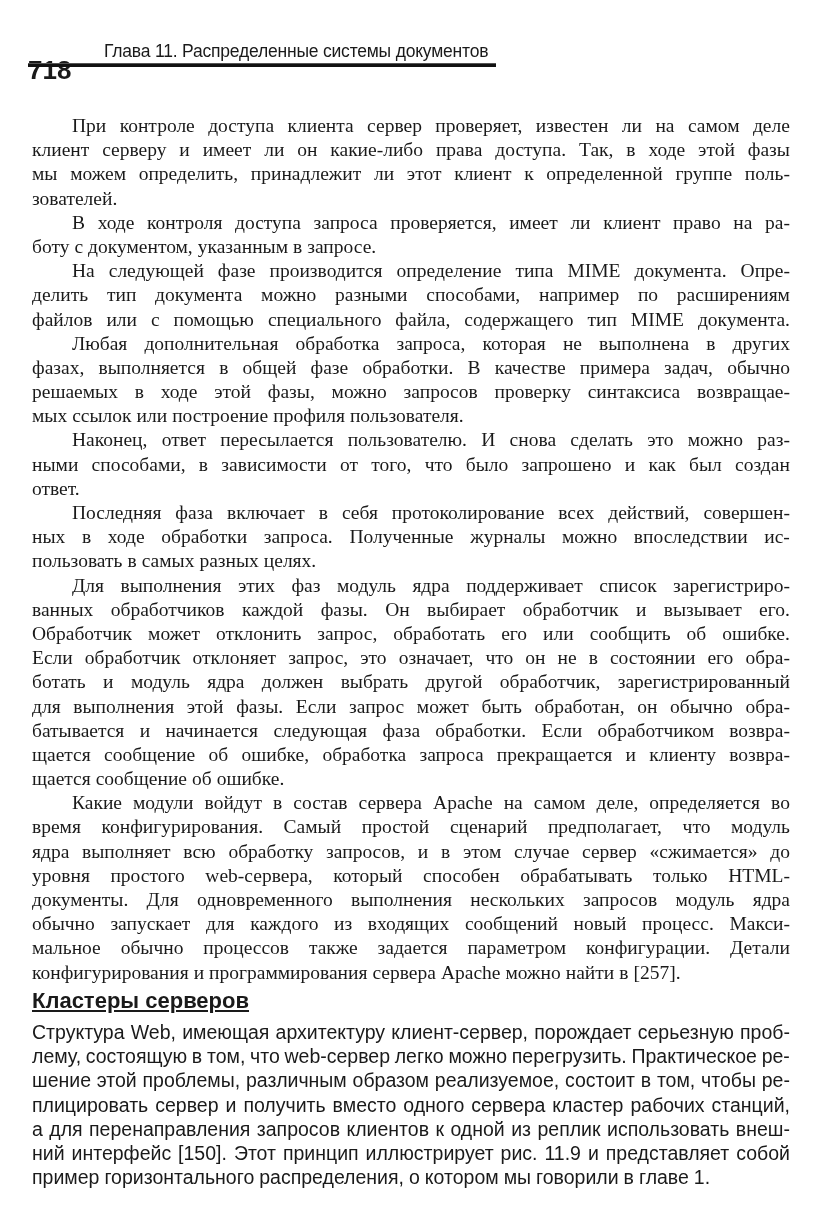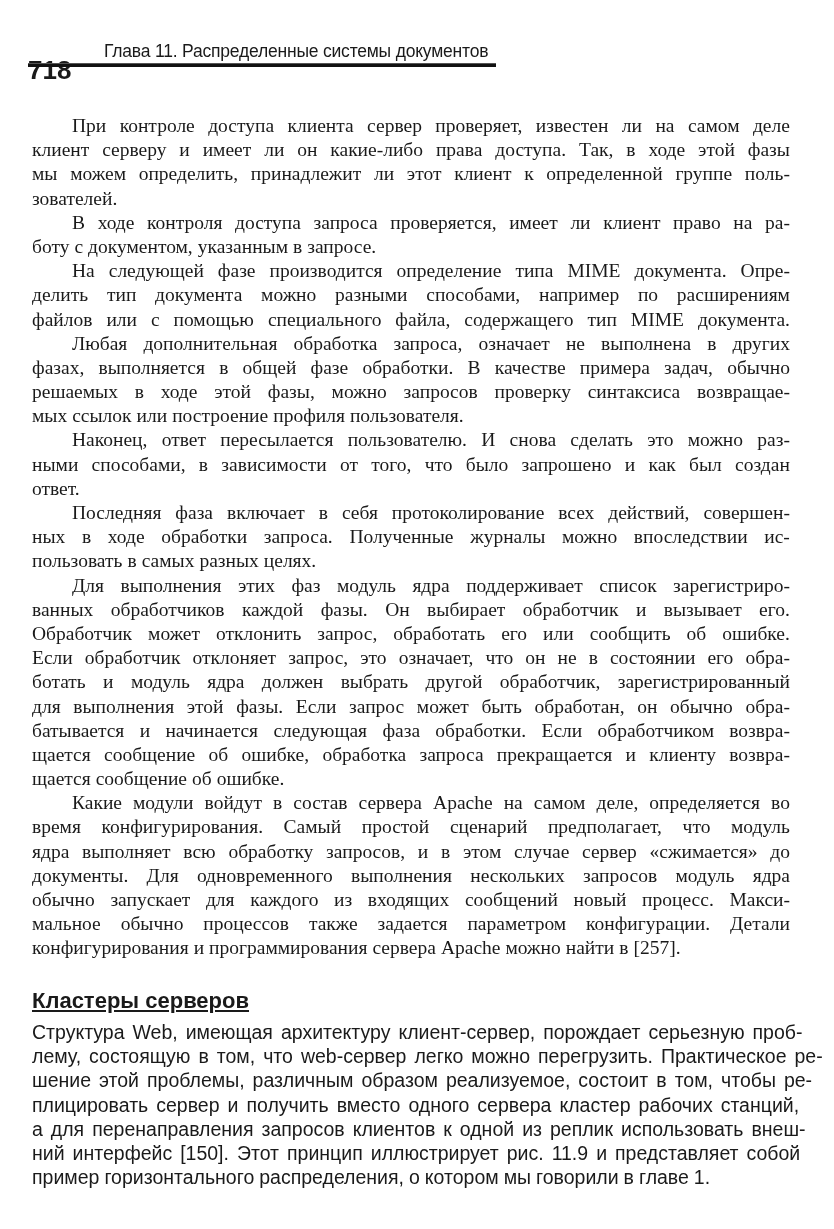--- a/index.html
+++ b/index.html
@@ -7,21 +7,21 @@
     .page-header { position: absolute; left: 28px; top: 38px; width: 768px; height: 26px; }
     .page-number { position: absolute; left: 0; top: 0; font-family: "Liberation Sans", sans-serif; font-weight: bold; font-size: 26px; line-height: 24px; margin-top: 20px; }
     .running-head { position: absolute; left: 76px; top: 2px; font-family: "Liberation Sans", sans-serif; font-size: 17.5px; line-height: 22px; letter-spacing: -0.2px; }
     .header-rule { position: absolute; left: 28px; top: 64px; width: 468px; height: 3px; background: #111; }
     .header-rule-thin { position: absolute; left: 28px; top: 63px; width: 468px; height: 1px; background: #555; }
     .body-text { position: absolute; left: 32px; top: 114px; width: 758px; font-family: "Liberation Serif", serif; font-size: 19.5px; line-height: 24.2px; }
     .para { margin: 0; text-align: justify; text-align-last: left; }
     .indent { padding-left: 40px; }
     .section-heading { position: absolute; left: 32px; top: 988px; font-family: "Liberation Sans", sans-serif; font-weight: bold; font-size: 22px; line-height: 26px; text-decoration: underline; }
     .section-text { position: absolute; left: 32px; top: 1020px; width: 758px; font-family: Liberation Sans, sans-serif; font-size: 19.5px; line-height: 24.2px; }
-    .jline { display: flex; justify-content: space-between; white-space: nowrap; height: 24.2px; gap: 8px; }
+    .jline { display: flex; justify-content: space-between; white-space: nowrap; height: 24.2px; }
     .jline.last { justify-content: flex-start; gap: 5px; align-items: flex-end; }
     .jline.indent { padding-left: 40px; }
   </style>
 </head>
 <body>
 
 <div class="page-header">
   <span class="page-number">718</span>
   <span class="running-head">Глава 11. Распределенные системы документов</span>
 </div>
@@ -139,21 +139,21 @@
         <span>документа.</span>
       </div>
   </div>
 
   <div class="para">
     <div class="jline indent">
         <span>Любая</span>
         <span>дополнительная</span>
         <span>обработка</span>
         <span>запроса,</span>
-        <span>означает</span>
+        <span>которая</span>
         <span>не</span>
         <span>выполнена</span>
         <span>в</span>
         <span>других</span>
       </div>
     <div class="jline">
         <span>фазах,</span>
         <span>выполняется</span>
         <span>в</span>
         <span>общей</span>
@@ -393,20 +393,30 @@
         <span>запросов,</span>
         <span>и</span>
         <span>в</span>
         <span>этом</span>
         <span>случае</span>
         <span>сервер</span>
         <span>«сжимается»</span>
         <span>до</span>
       </div>
     <div class="jline">
+        <span>уровня</span>
+        <span>простого</span>
+        <span>web-сервера,</span>
+        <span>который</span>
+        <span>способен</span>
+        <span>обрабатывать</span>
+        <span>только</span>
+        <span>HTML-</span>
+      </div>
+    <div class="jline">
         <span>документы.</span>
         <span>Для</span>
         <span>одновременного</span>
         <span>выполнения</span>
         <span>нескольких</span>
         <span>запросов</span>
         <span>модуль</span>
         <span>ядра</span>
       </div>
     <div class="jline">

